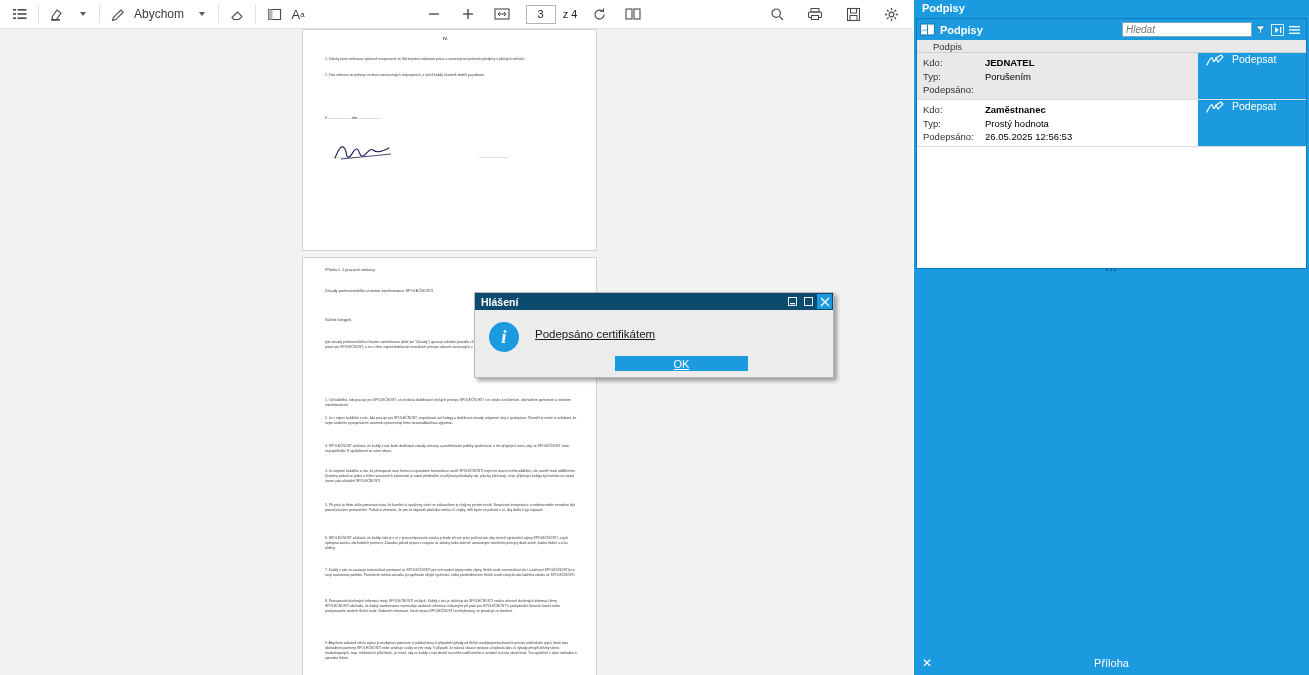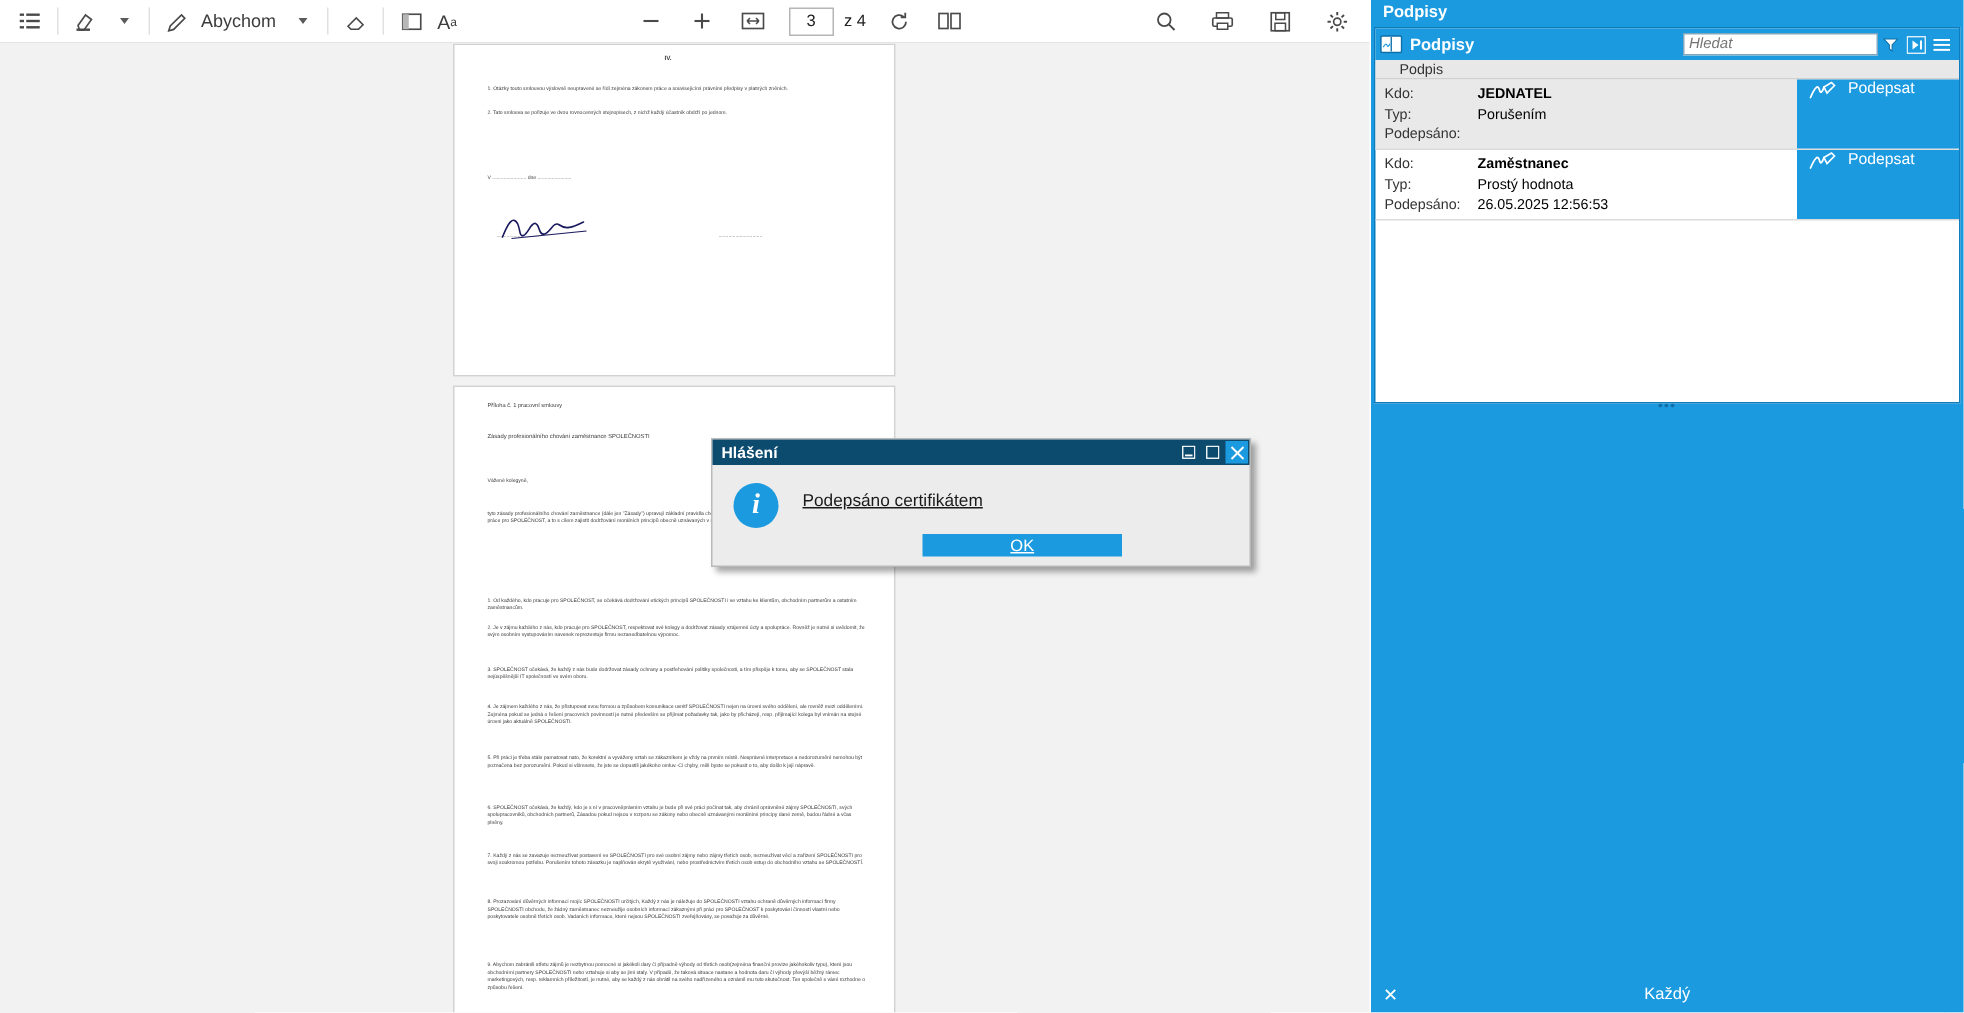--- a/index.html
+++ b/index.html
@@ -420,21 +420,21 @@
           <span>Podepsat</span>
         </div>
       </div>
     </div>
 
     <div class="grip">•••</div>
 
 
     <div class="close-bar">
       <div class="close-x">✕</div>
-      <div class="close-label">Každý</div>
+      <div class="close-label">Příloha</div>
     </div>
   </div>
 
   <div class="modal">
     <div class="modal-bar">
       <span class="t">Hlášení</span>
       <span class="btns">
         <span class="mwin-btn">
           <svg width="9" height="9" viewBox="0 0 9 9">
               <rect x="0.5" y="0.5" width="8" height="8" fill="none" stroke="#fff" stroke-width="0.9"></rect>

